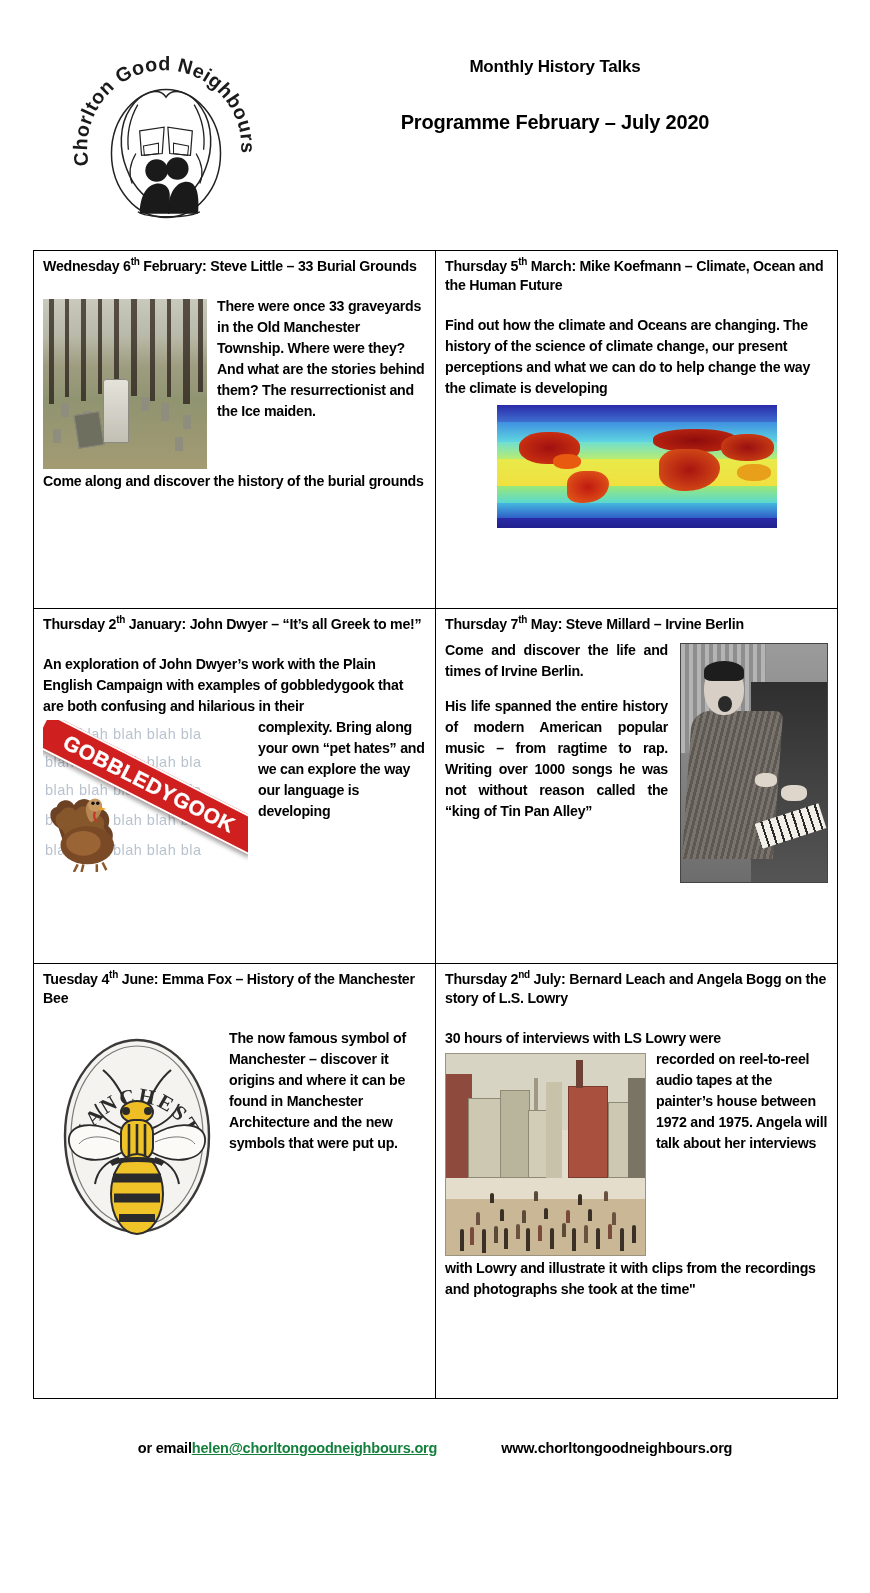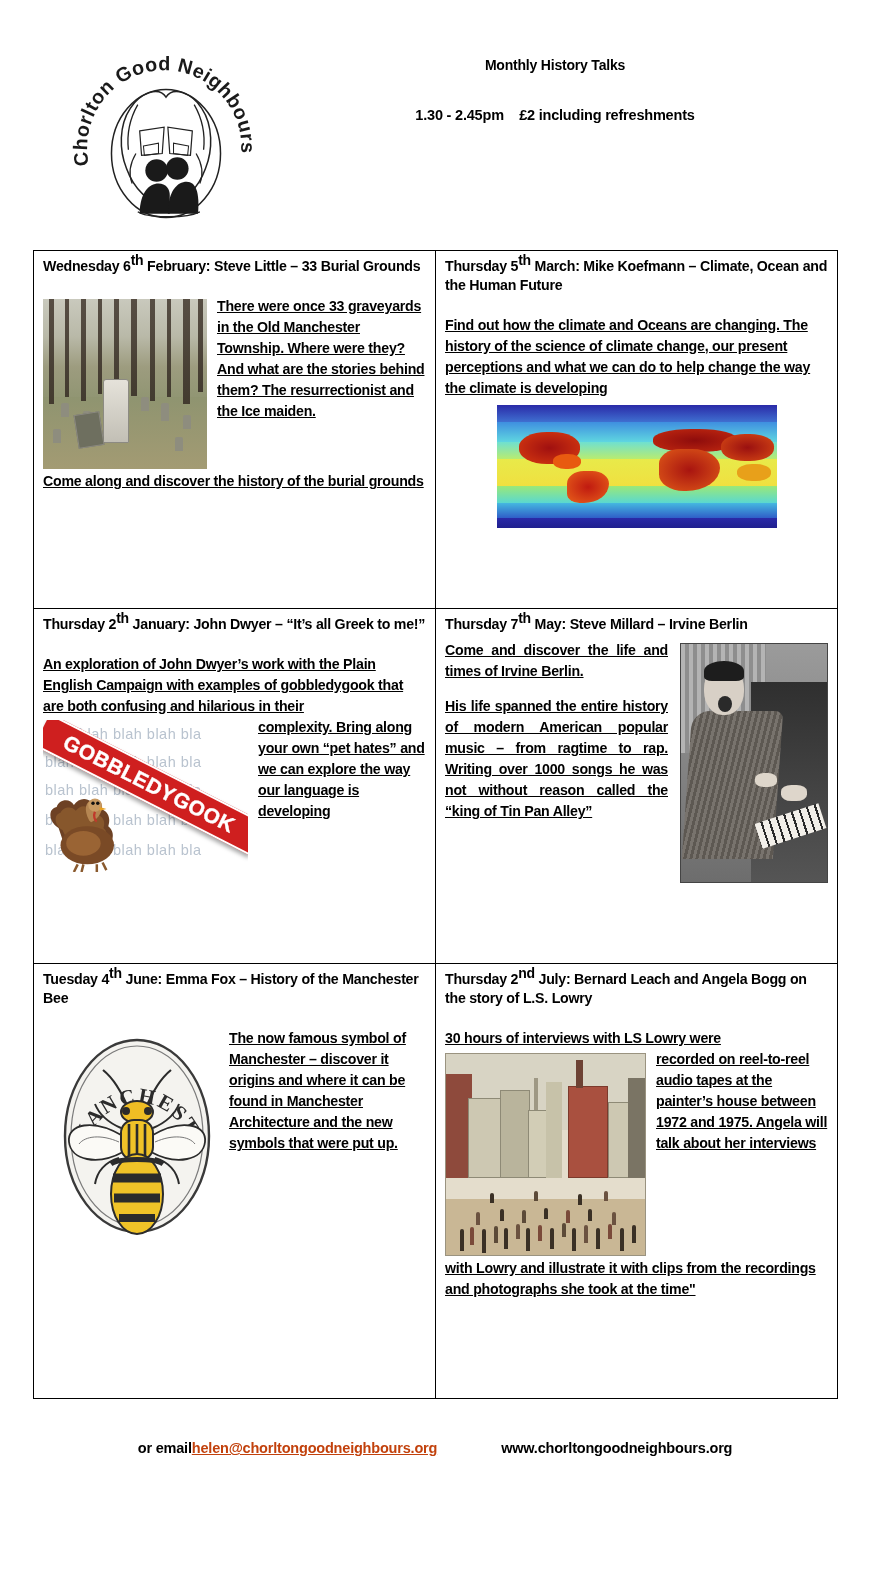--- a/index.html
+++ b/index.html
@@ -14,21 +14,21 @@
   .page { position: relative; width: 870px; height: 1593px; }
 
   
   .header { position:absolute; left:0; top:0; width:870px; height:240px; }
 
   .logo-wrap { position:absolute; left:72px; top:52px; width:188px; height:188px; }
   .logo-svg { width:100%; height:100%; display:block; }
 
   .head-text { position:absolute; left:255px; top:58px; width:600px; text-align:center; }
   .head-title {
-    font-size:14px; font-weight:700; letter-spacing:-0.2px;
+    font-size:17px; font-weight:700; letter-spacing:-0.2px;
     margin:0 0 34px 0; line-height:1.1;
   }
   .head-sub {
     font-size:20px; font-weight:700; letter-spacing:-0.2px;
     margin:0 0 30px 0; line-height:1.1;
   }
   .head-venue {
     font-size:14.5px; font-weight:700; letter-spacing:-0.2px;
     margin:0 0 9px 0; line-height:1.2;
   }
@@ -51,24 +51,24 @@
     width:50%;
   }
   .row1 td { height:358px; }
   .row2 td { height:355px; }
   .row3 td { height:435px; }
 
   .talk-title {
     font-size:14.2px; font-weight:700; line-height:1.33;
     letter-spacing:-0.25px; margin:0 0 6px 0;
   }
-  .talk-title sup { font-size:14px; vertical-align:super; line-height:0; }
+  .talk-title sup { font-size:10px; vertical-align:super; line-height:0; }
   .talk-body {
     font-size:14.2px; font-weight:700; line-height:1.48;
-    letter-spacing:-0.25px; margin:0;text-decoration:underline;
+    letter-spacing:-0.25px; margin:0;
   }
   .talk-body.justify { text-align:justify; }
   .gap { height:14px; }
 
   
   .img-left  { float:left;  margin:3px 10px 2px 0; }
   .img-right { float:right; margin:3px 0 2px 12px; }
   .clearfix::after { content:""; display:block; clear:both; }
 
   
@@ -150,21 +150,21 @@
   .img-lowry .sky { position:absolute; left:0; top:0; width:100%; height:34%;
      background:#d8d4c4; }
   .img-lowry .bldg { position:absolute; bottom:38%; }
   .img-lowry .fig { position:absolute; width:4px; background:#3a3025; border-radius:2px 2px 0 0; }
 
   
   .footer { position:absolute; left:0; top:1440px; width:870px; text-align:center; }
   .foot-line1 { font-size:14.5px; font-weight:700; letter-spacing:-0.2px; margin:0 0 10px 0; }
   .foot-line2 { font-size:14.5px; font-weight:700; letter-spacing:-0.2px; margin:0;
      display:flex; justify-content:center; align-items:baseline; gap:0; }
-  .foot-email { color:#c2410c; text-decoration:underline; }
+  .foot-email { color:#15803d; text-decoration:underline; }
   .foot-spacer { display:inline-block; width:64px; }
 </style>
 </head>
 <body>
 
 <div class="page">
 
   <div class="header">
 
     <div class="logo-wrap">
@@ -193,21 +193,21 @@
         <path d="M100,124 a12,12 0 1 1 24,0 a12,12 0 1 1 -24,0 Z" fill="#1a1a1a"></path>
         <path d="M72,172 C72,150 82,140 92,140 C100,140 104,146 104,152
                  L104,172 Z" fill="#1a1a1a"></path>
         <path d="M102,172 C102,148 112,138 122,138 C132,138 136,150 134,172 Z" fill="#1a1a1a"></path>
         <path d="M70,170 C78,176 120,178 136,170" fill="none" stroke="#222" stroke-width="1.4"></path>
       </svg>
     </div>
 
     <div class="head-text">
       <div class="head-title">Monthly History Talks</div>
-      <div class="head-time">1.30 - 2.45pm    £2 including refreshments</div>
+      <div class="head-sub">Programme February – July 2020</div>
     </div>
   </div>
 
   <table class="talks-table">
     <tbody>
 
     <tr class="row1">
 
       <td>
         <p class="talk-title"><span>Wednesday 6</span><sup>th</sup><span> February: Steve Little – 33 Burial Grounds</span></p>

